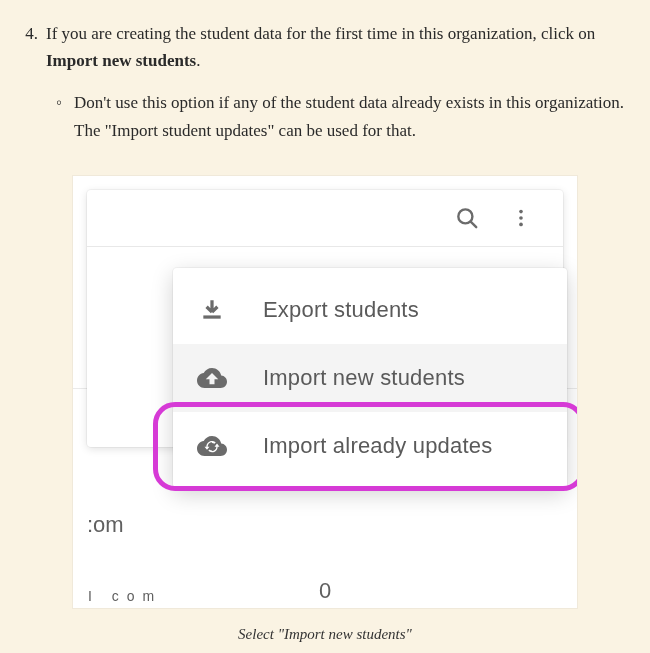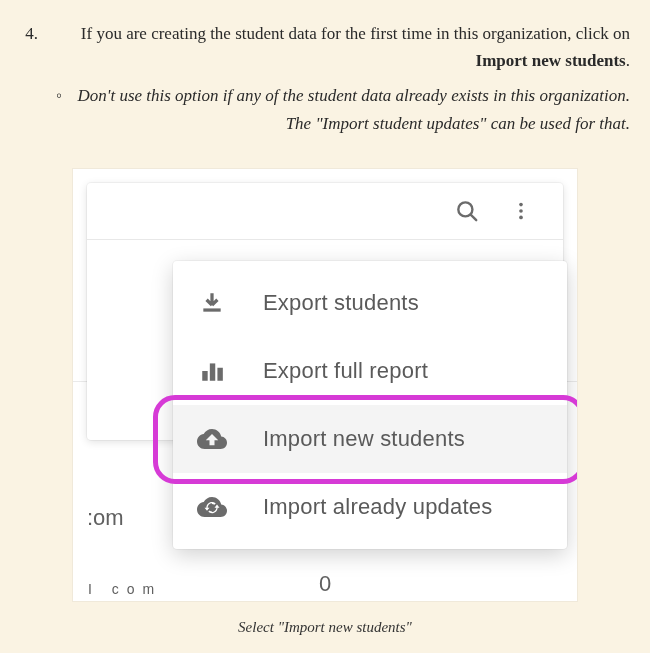--- a/index.html
+++ b/index.html
@@ -11,31 +11,30 @@
       padding: 20px 20px 30px 20px;
     }
     .step-container { display: flex; }
     .step-number {
       font-size: 17px;
       line-height: 1.6;
       min-width: 26px;
       text-align: right;
       padding-right: 8px;
     }
-    .step-body { flex: 1; text-align: right; }
+    .step-body { flex: 1; }
     .step-text {
       font-size: 17px;
       line-height: 1.6;
     }
     .step-text strong { font-weight: 700; }
     .sub-list {
       list-style: none;
-      margin-top: 8px;
+      margin-top: 15px;
       padding-left: 28px;
-      font-style: italic;
     }
     .sub-list li {
       position: relative;
       font-size: 17px;
       line-height: 1.6;
     }
     .sub-list li::before {
       content: "◦";
       position: absolute;
       left: -18px;
@@ -233,30 +232,20 @@
       <div class="menu-item">
         <span class="menu-icon">
           <svg width="26" height="26" viewBox="0 0 24 24" fill="currentColor">
             <path d="M12 3 L12 14 M12 14 L7 9 M12 14 L17 9" stroke="currentColor" stroke-width="3" fill="none" stroke-linecap="butt"></path>
             <rect x="4" y="17" width="16" height="3"></rect>
           </svg>
         </span>
         <span class="menu-label">Export students</span>
       </div>
 
-      <div class="menu-item">
-        <span class="menu-icon">
-          <svg width="26" height="26" viewBox="0 0 24 24" fill="currentColor">
-            <rect x="3" y="12" width="5" height="9"></rect>
-            <rect x="10" y="5" width="5" height="16"></rect>
-            <rect x="17" y="9" width="5" height="12"></rect>
-          </svg>
-        </span>
-        <span class="menu-label">Export full report</span>
-      </div>
 
       <div class="menu-item highlight">
         <span class="menu-icon">
           <svg width="30" height="30" viewBox="0 0 24 24" fill="currentColor">
             <path d="M19.35 10.04C18.67 6.59 15.64 4 12 4 9.11 4 6.6 5.64 5.35 8.04 2.34 8.36 0 10.91 0 14c0 3.31 2.69 6 6 6h13c2.76 0 5-2.24 5-5 0-2.64-2.05-4.78-4.65-4.96zM14 13v4h-4v-4H7l5-5 5 5h-3z"></path>
           </svg>
         </span>
         <span class="menu-label">Import new students</span>
       </div>
 

